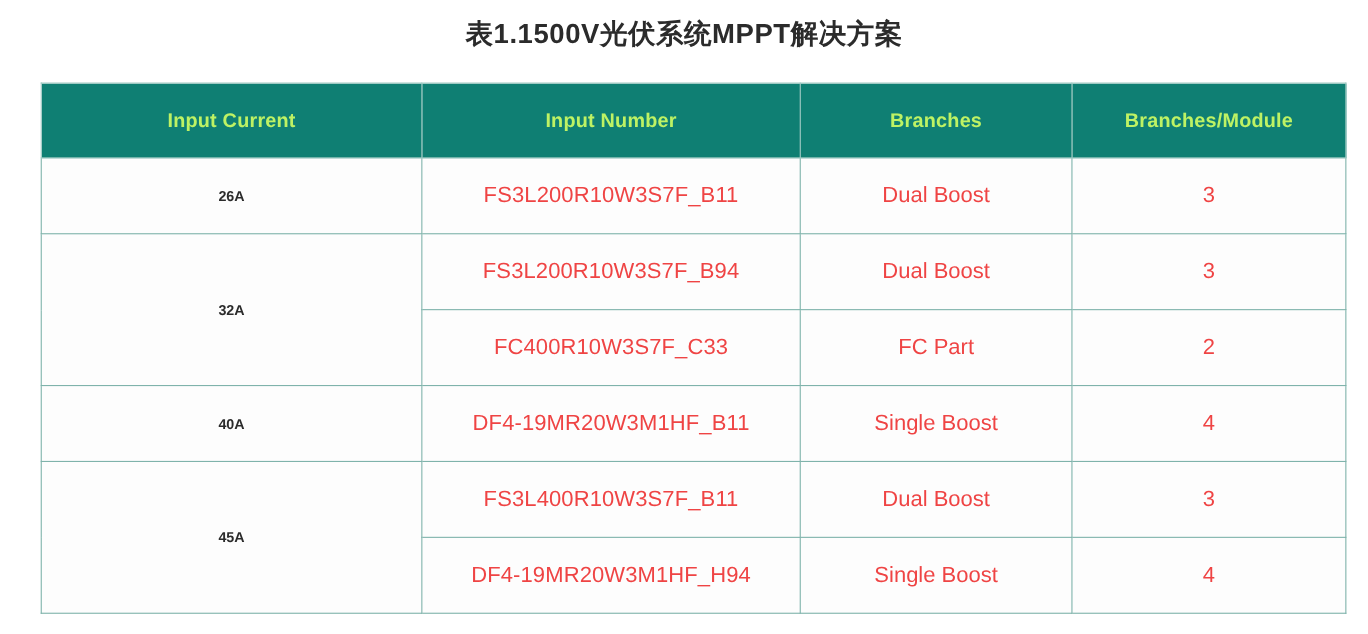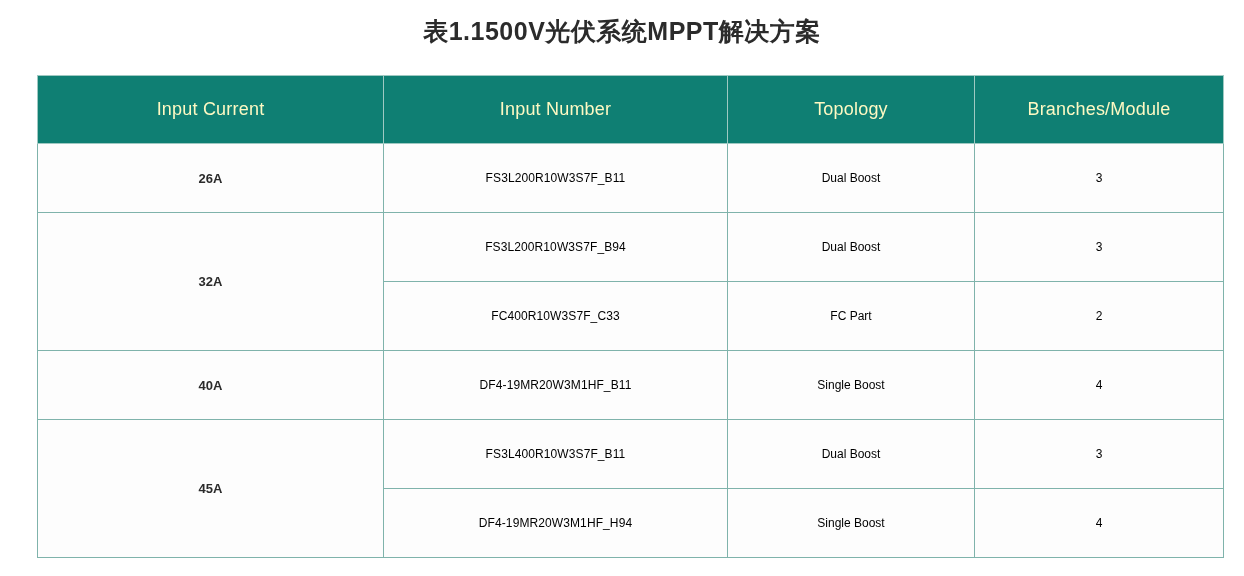--- a/index.html
+++ b/index.html
@@ -48,39 +48,39 @@
     table-layout: fixed;
   }
 
   table.mppt col.c-current  { width: 346px; }
   table.mppt col.c-part     { width: 344px; }
   table.mppt col.c-topology { width: 247px; }
   table.mppt col.c-branch   { width: 249px; }
 
   table.mppt th {
     background: #0f7f73;
-    color: #fef9c3;
+    color: #bef264;
     font-size: 18px;
-    font-weight: normal;
+    font-weight: bold;
     height: 67px;
     text-align: center;
     vertical-align: middle;
     border: 1px solid #9fc9c2;
     padding: 0 6px;
     letter-spacing: 0.2px;
   }
 
   table.mppt td {
     background: #fdfdfd;
     height: 68px;
     text-align: center;
     vertical-align: middle;
     border: 1px solid #7fb3ab;
-    font-size: 12px;
-    color: #000000;
+    font-size: 20px;
+    color: #ef4444;
     padding: 0 6px;
   }
 
   table.mppt td.current-cell {
     font-weight: bold;
     font-size: 13px;
     color: #2b2b2b;
   }
 
   table.mppt td.part-cell {
@@ -99,21 +99,21 @@
       <colgroup>
         <col class="c-current">
         <col class="c-part">
         <col class="c-topology">
         <col class="c-branch">
       </colgroup>
       <thead>
         <tr>
           <th>Input Current</th>
           <th>Input Number</th>
-          <th>Topology</th>
+          <th>Branches</th>
           <th>Branches/Module</th>
         </tr>
       </thead>
       <tbody id="table-body">
           <tr>
             <td class="current-cell" rowspan="1">26A</td>
             <td class="part-cell">FS3L200R10W3S7F_B11</td>
             <td>Dual Boost</td>
             <td>3</td>
           </tr>

